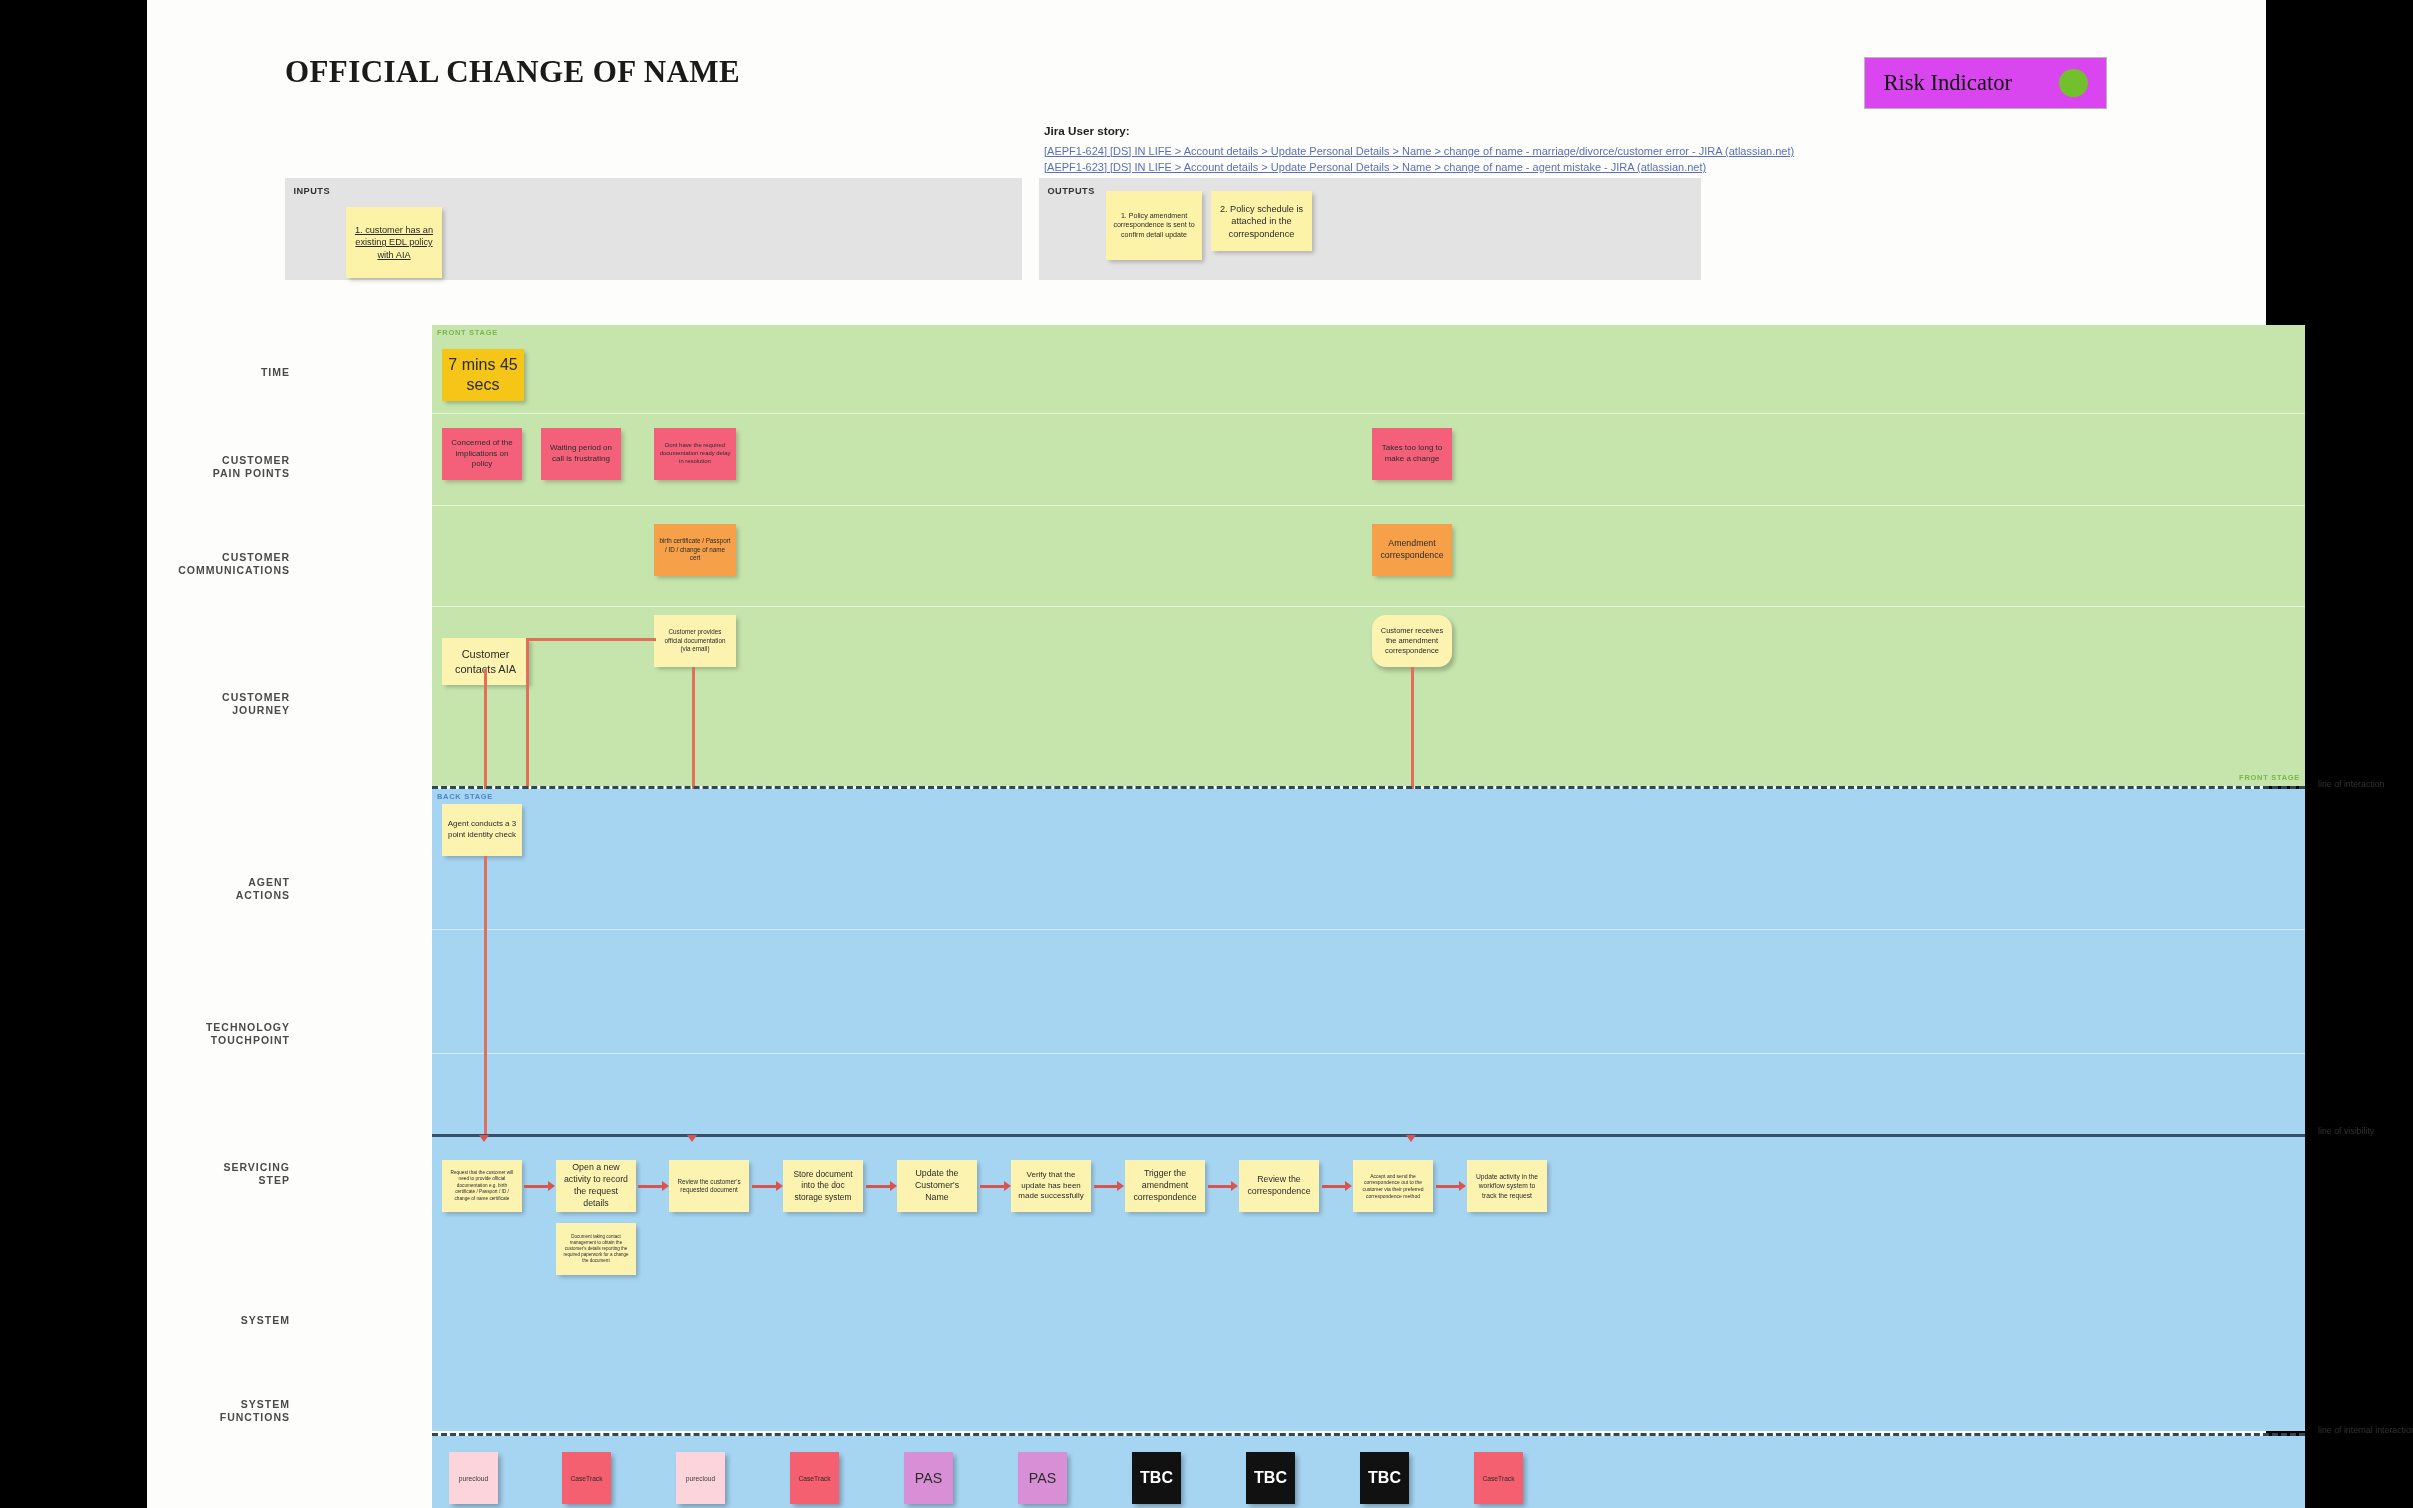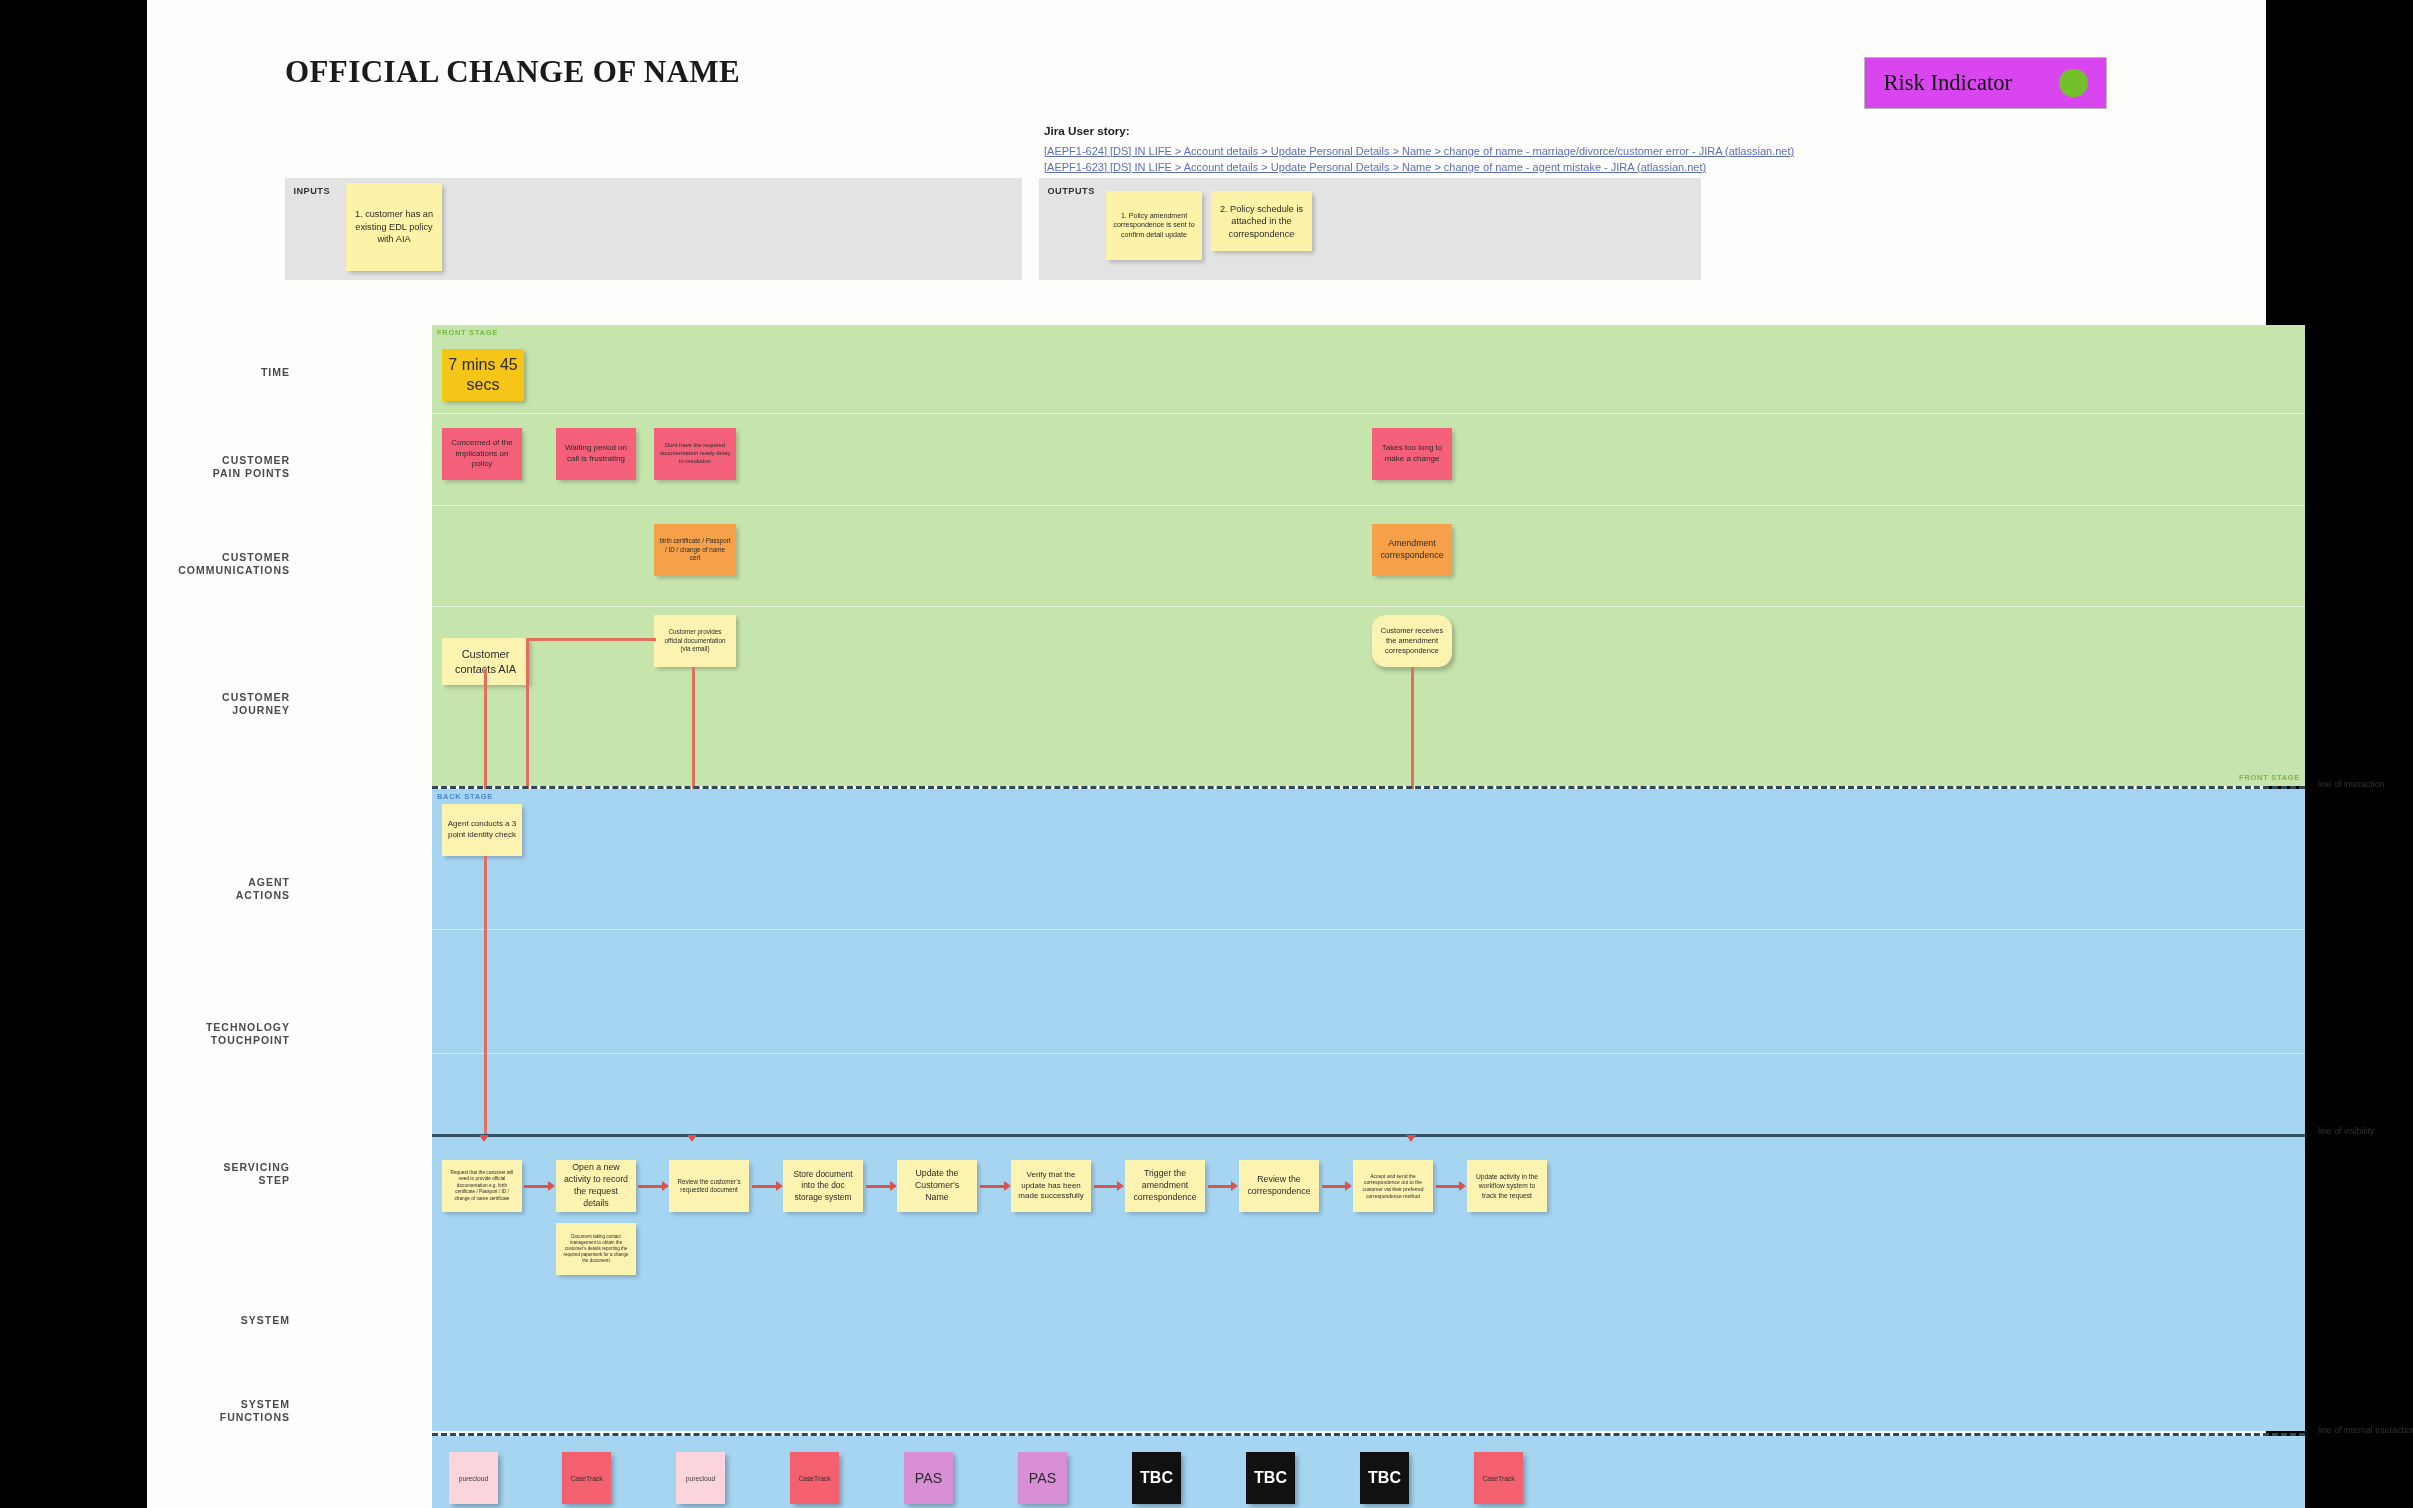--- a/index.html
+++ b/index.html
@@ -91,21 +91,21 @@
 
 
   <div class="link-group" style="left:897px;top:124px;">
     <div class="link-head">Jira User story:</div>
     <a class="lnk" href="#">[AEPF1-624] [DS] IN LIFE &gt; Account details &gt; Update Personal Details &gt; Name &gt; change of name - marriage/divorce/customer error - JIRA (atlassian.net)</a>
     <a class="lnk" href="#">[AEPF1-623] [DS] IN LIFE &gt; Account details &gt; Update Personal Details &gt; Name &gt; change of name - agent mistake - JIRA (atlassian.net)</a>
   </div>
 
   <div class="io-panel" style="left:138px;top:178px;width:737px;height:102px;">
     <div class="io-title">INPUTS</div>
-    <div class="note yellow" style="left:61px;top:5px;width:96px;height:88px;font-size:9.2px;">1. customer has an existing EDL policy with AIA</div>
+    <div class="note yellow" style="left:61px;top:29px;width:96px;height:71px;font-size:9.2px;text-decoration:underline;">1. customer has an existing EDL policy with AIA</div>
   </div>
 
   <div class="io-panel" style="left:892px;top:178px;width:662px;height:102px;">
     <div class="io-title">OUTPUTS</div>
     <div class="note yellow" style="left:67px;top:13.4px;width:96px;height:69px;font-size:7.1px;">1. Policy amendment correspondence is sent to confirm detail update</div>
     <div class="note yellow" style="left:172px;top:13.4px;width:101px;height:60px;font-size:9.2px;">2. Policy schedule is attached in the correspondence</div>
   </div>
 
   <div class="row-label" style="left:-25px;top:366px;">TIME</div>
   <div class="row-label" style="left:-25px;top:454px;">CUSTOMER<br>PAIN POINTS</div>
@@ -123,21 +123,21 @@
     <div class="stage-tag" style="left:5px;top:3.4px;">FRONT STAGE</div>
     <div class="stage-tag" style="right:5px;top:448px;">FRONT STAGE</div>
 
     <div class="band-sep" style="top:88px;"></div>
     <div class="band-sep" style="top:180px;"></div>
     <div class="band-sep" style="top:281px;"></div>
 
     <div class="time-note" style="left:10px;top:23.5px;width:82px;height:52px;">7 mins 45 secs</div>
 
     <div class="note pink" style="left:10px;top:103px;width:80px;height:52px;font-size:8px;">Concerned of the implications on policy</div>
-    <div class="note pink" style="left:124px;top:103px;width:80px;height:52px;font-size:8px;">Waiting period on call is frustrating</div>
+    <div class="note pink" style="left:109px;top:103px;width:80px;height:52px;font-size:8px;">Waiting period on call is frustrating</div>
     <div class="note pink" style="left:222px;top:103px;width:82px;height:52px;font-size:5.9px;">Dont have the required documentation ready delay in resolution</div>
     <div class="note pink" style="left:940px;top:103px;width:80px;height:52px;font-size:8px;">Takes too long to make a change</div>
 
     <div class="note orange" style="left:222px;top:199px;width:82px;height:52px;font-size:6.3px;">birth certificate / Passport / ID / change of name cert</div>
     <div class="note orange" style="left:940px;top:199px;width:80px;height:52px;font-size:8.8px;">Amendment correspondence</div>
 
     <div class="note yellow2" style="left:10px;top:290px;width:87px;height:47px;font-size:11px;margin-top:23px;">Customer contacts AIA</div>
     <div class="note yellow2" style="left:222px;top:290px;width:82px;height:52px;font-size:6.3px;">Customer provides official documentation (via email)</div>
     <div class="note yellow2" style="left:940px;top:290px;width:80px;height:52px;font-size:7.5px;border-radius:14px;">Customer receives the amendment correspondence</div>
 

